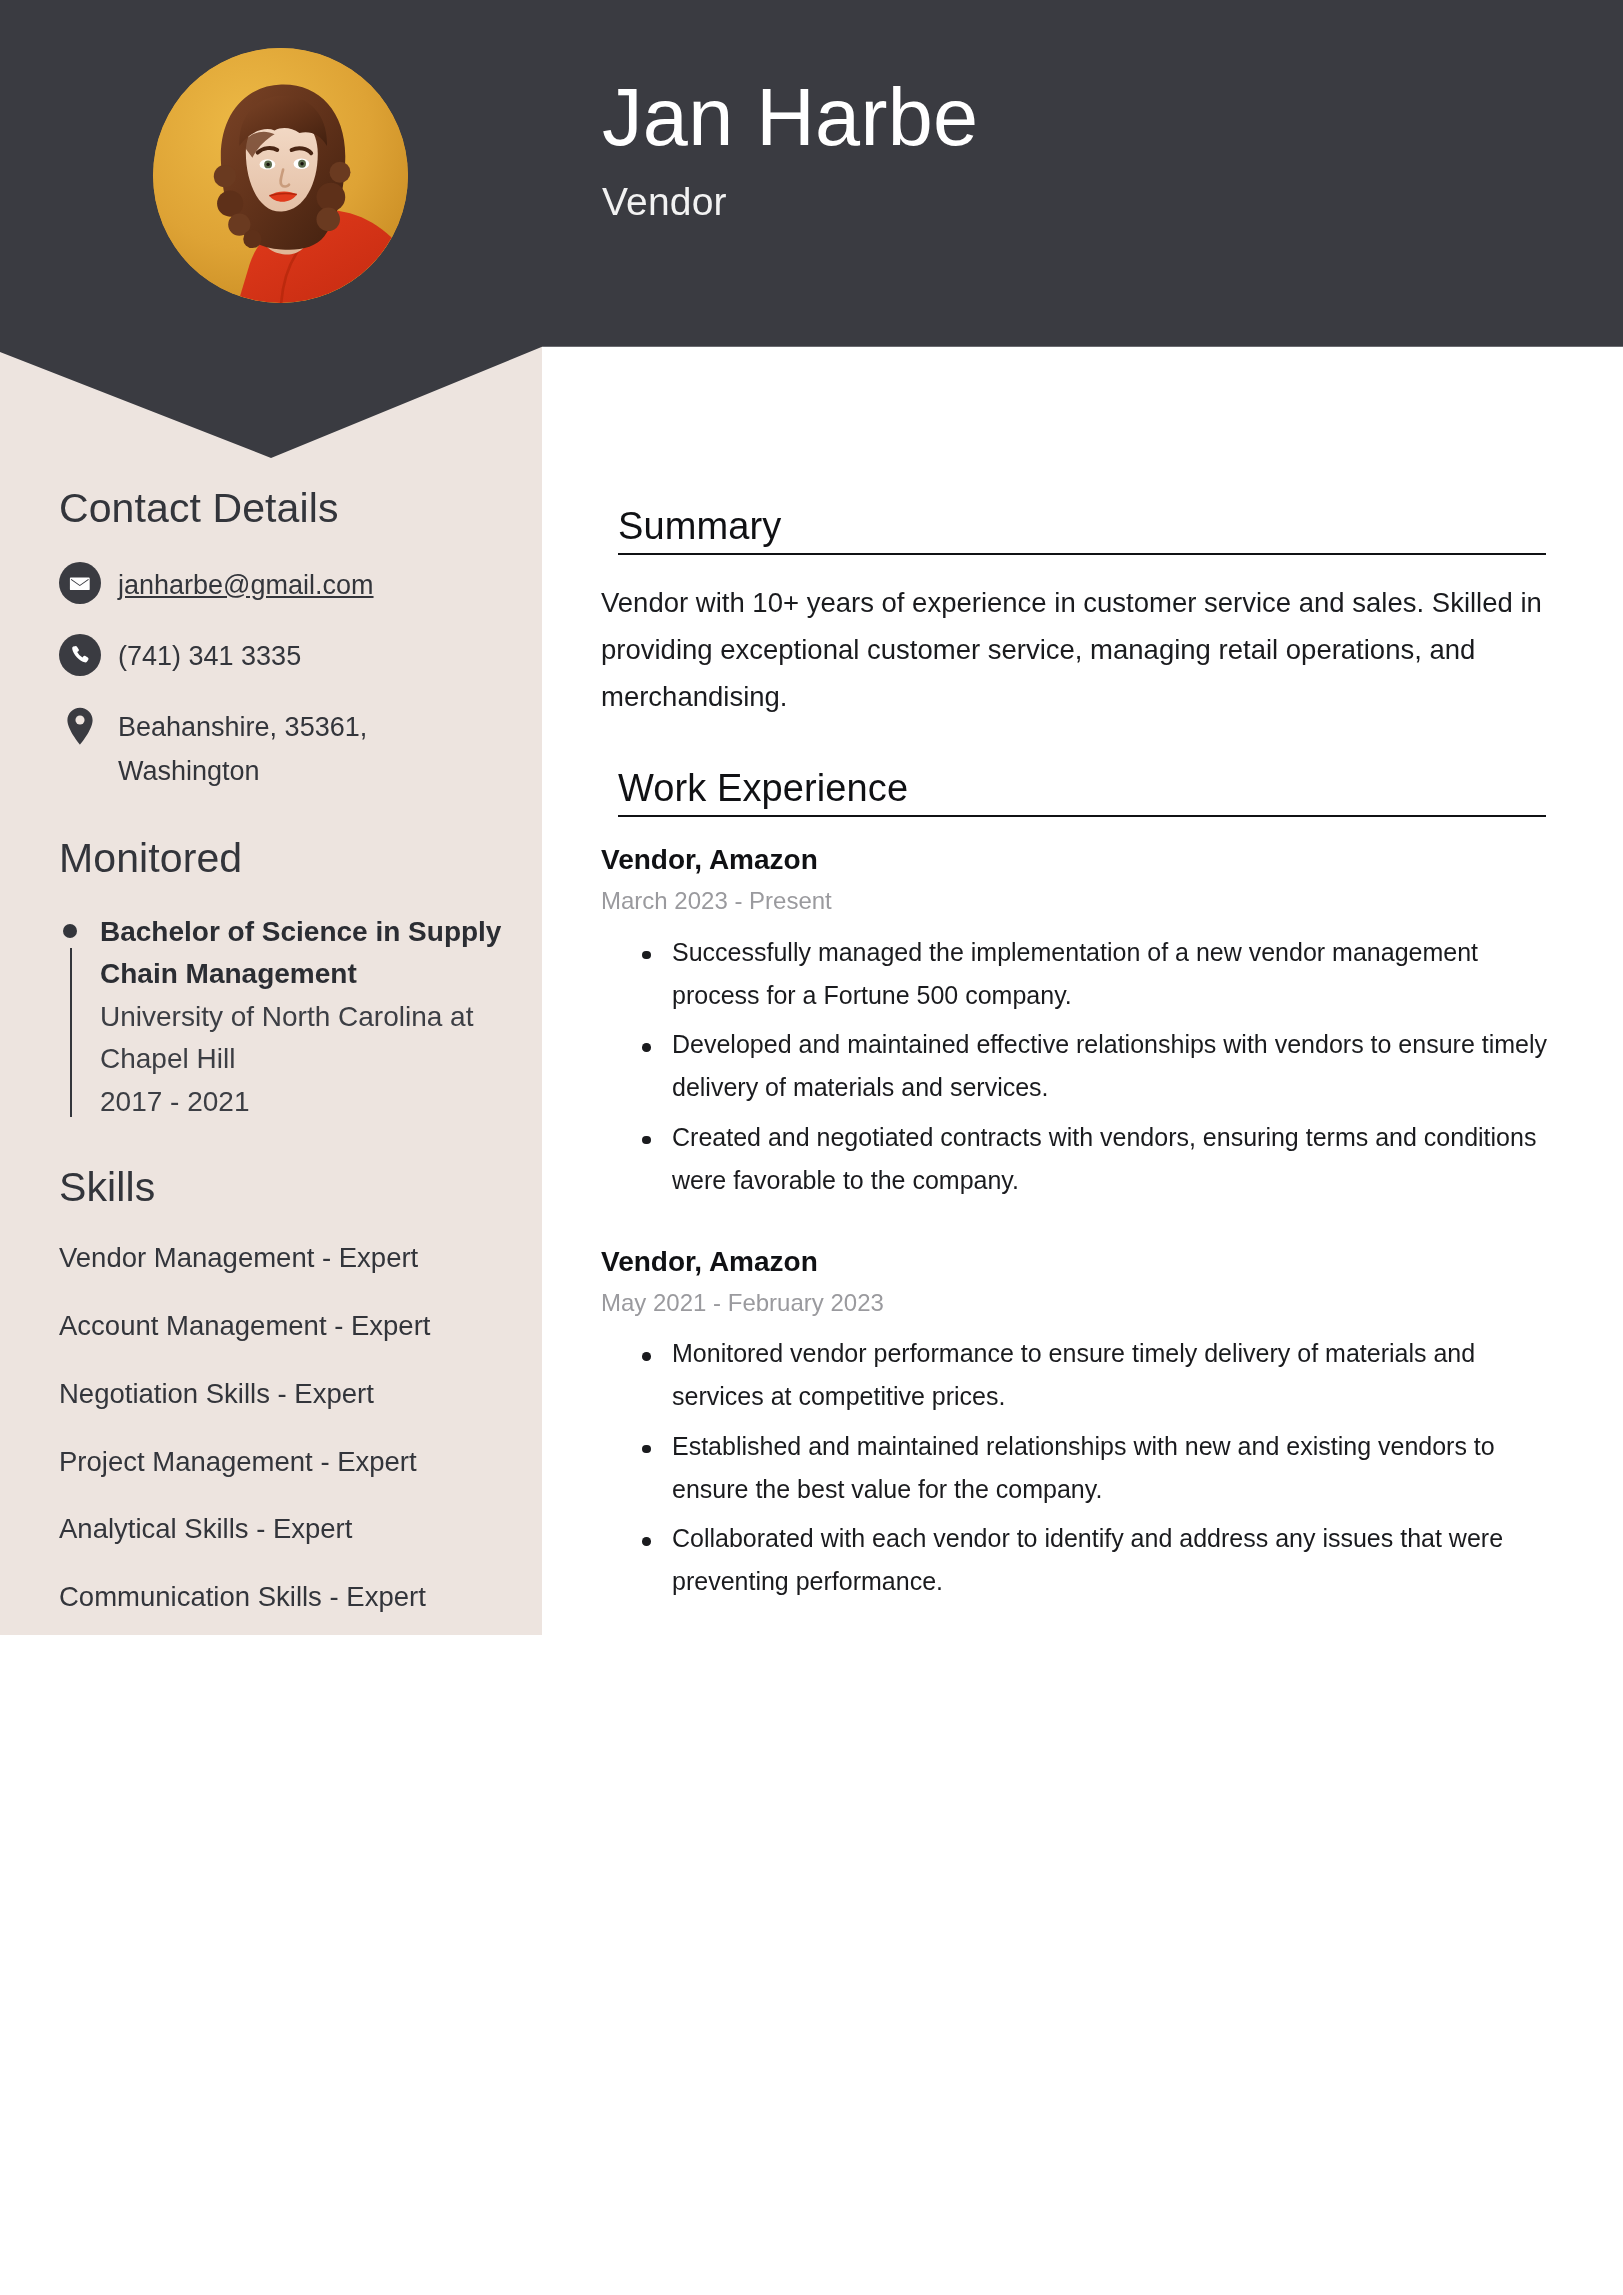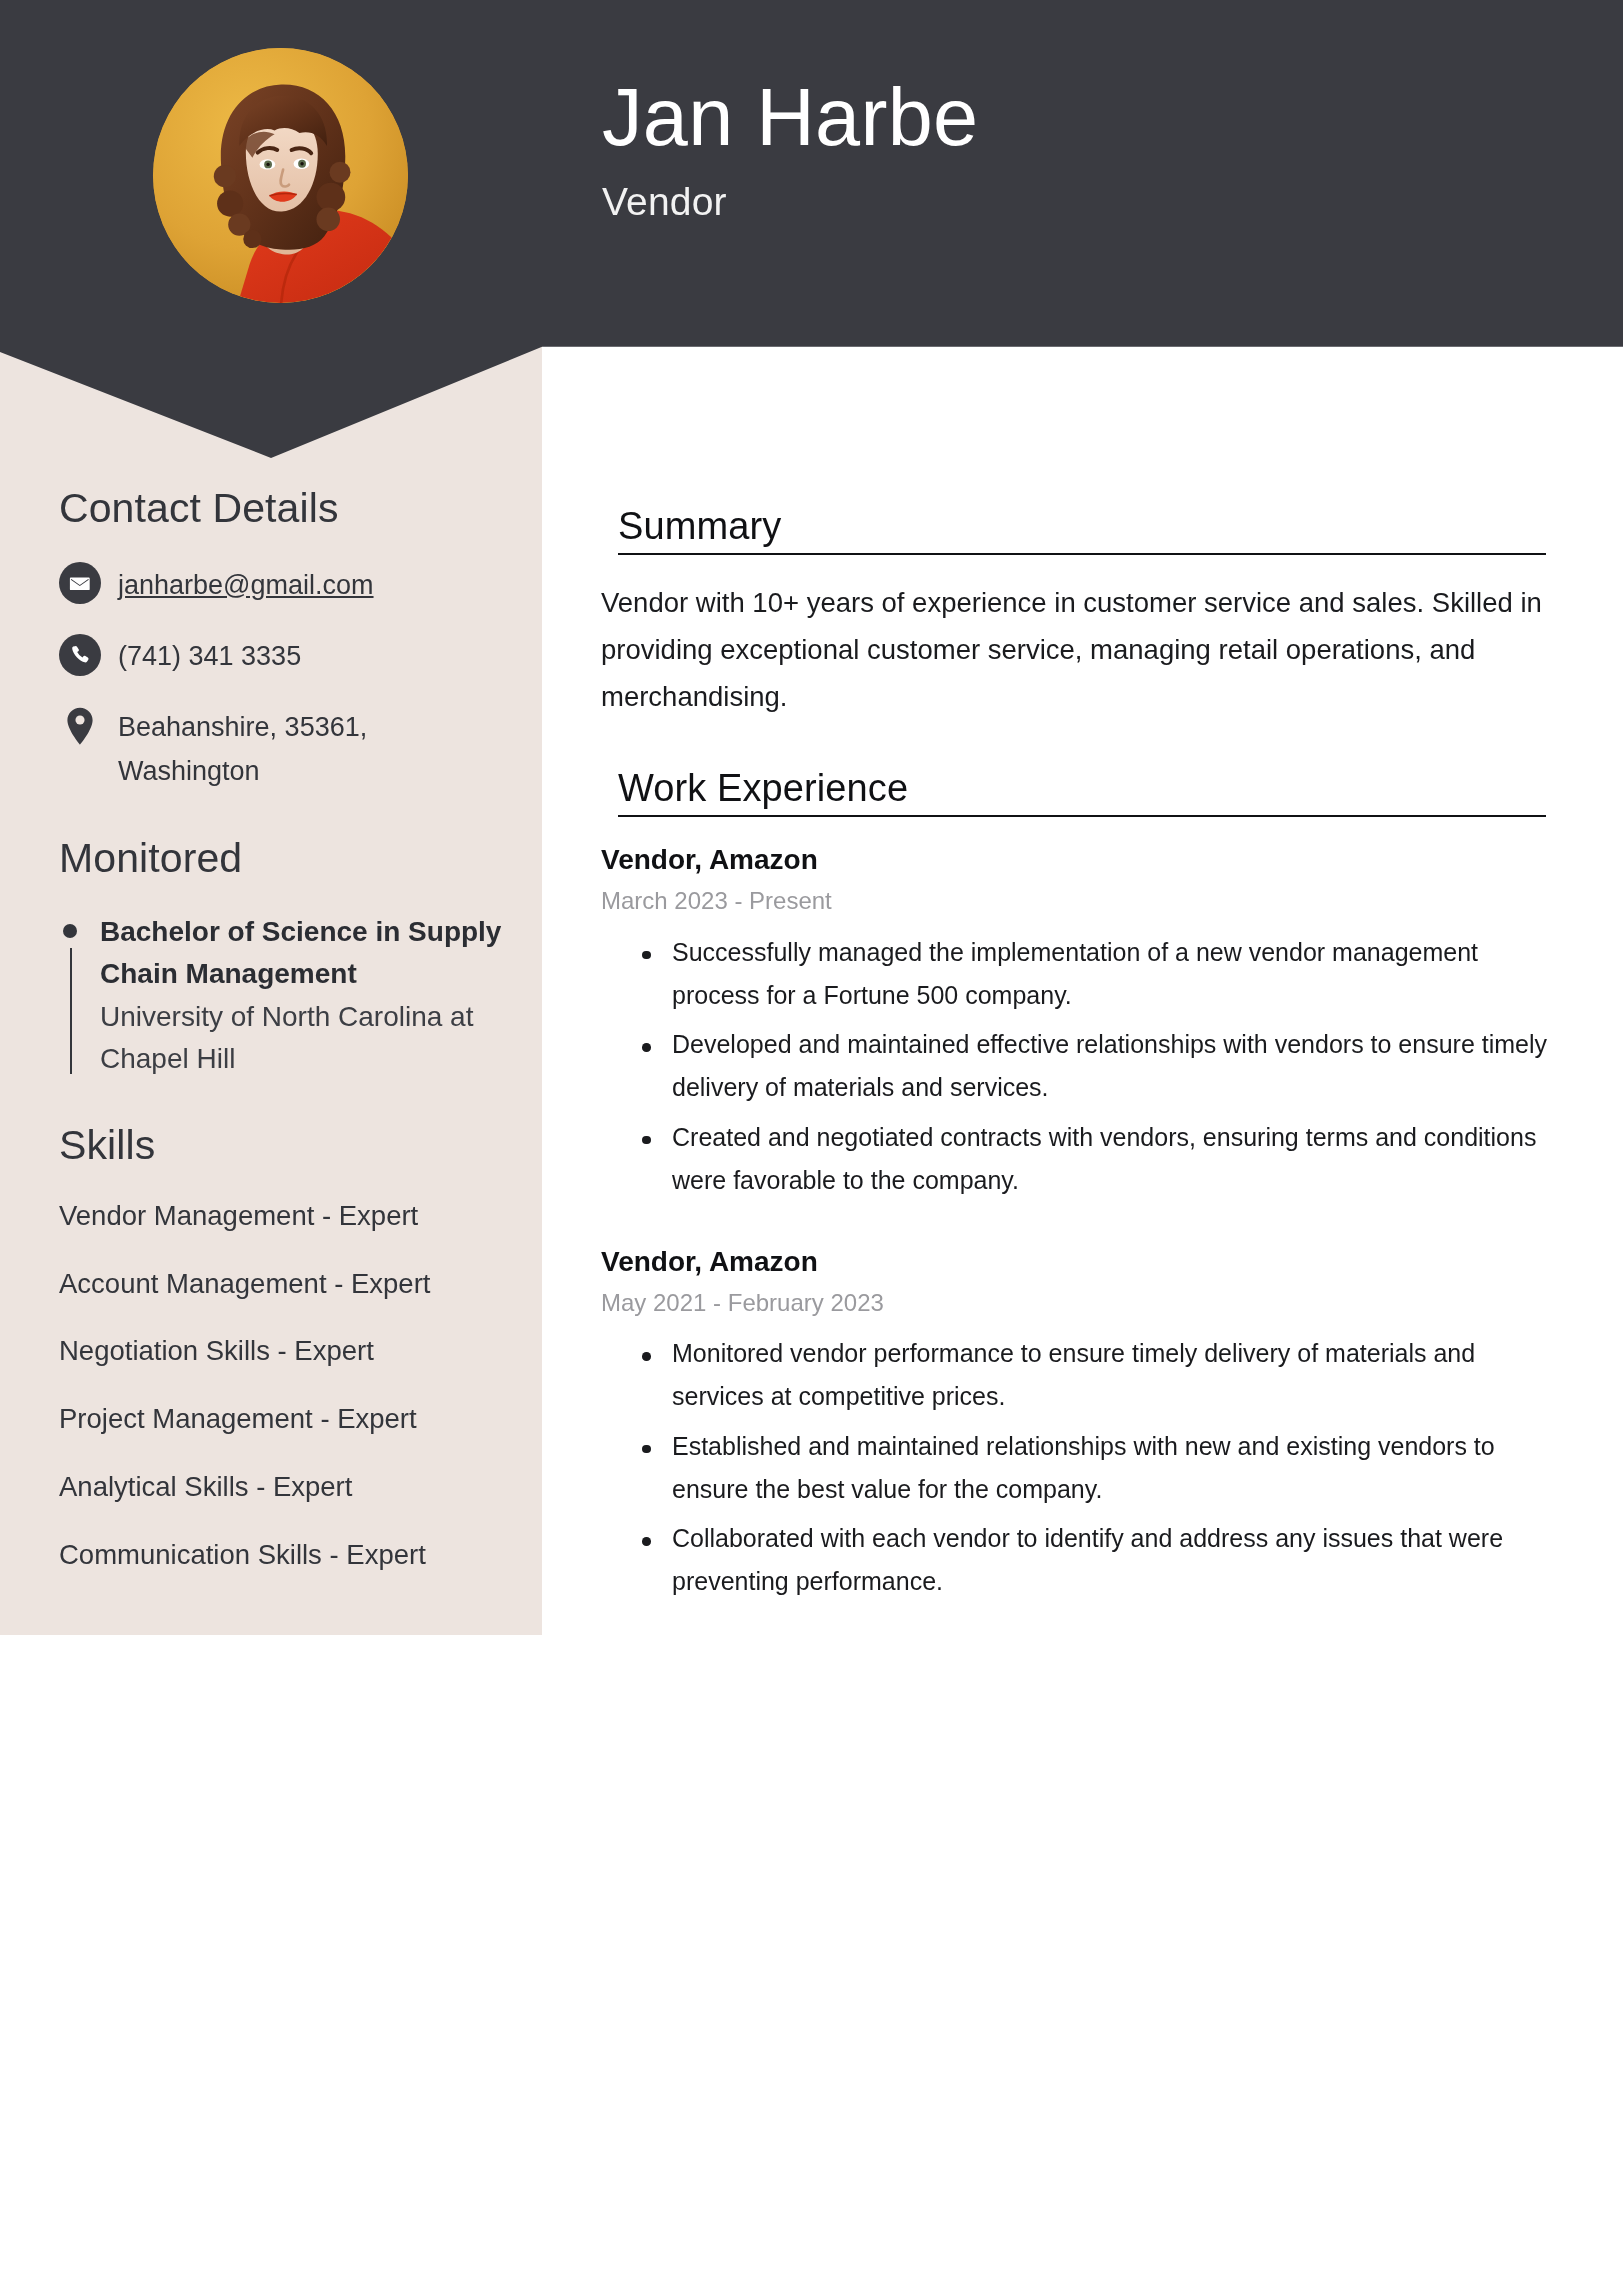--- a/index.html
+++ b/index.html
@@ -365,20 +365,21 @@
       </div>
     </div>
 
     <div class="side-block">
       <h2 class="side-h">Monitored</h2>
       <div class="edu-item">
         <span class="edu-bullet"></span>
         <span class="edu-line"></span>
         <div class="edu-degree">Bachelor of Science in Supply Chain Management</div>
         <div class="edu-school">University of North Carolina at Chapel Hill</div>
+        <div class="edu-dates">2017 - 2021</div>
       </div>
     </div>
 
     <div class="side-block">
       <h2 class="side-h">Skills</h2>
       <div class="skill">Vendor Management - Expert</div>
       <div class="skill">Account Management - Expert</div>
       <div class="skill">Negotiation Skills - Expert</div>
       <div class="skill">Project Management - Expert</div>
       <div class="skill">Analytical Skills - Expert</div>

